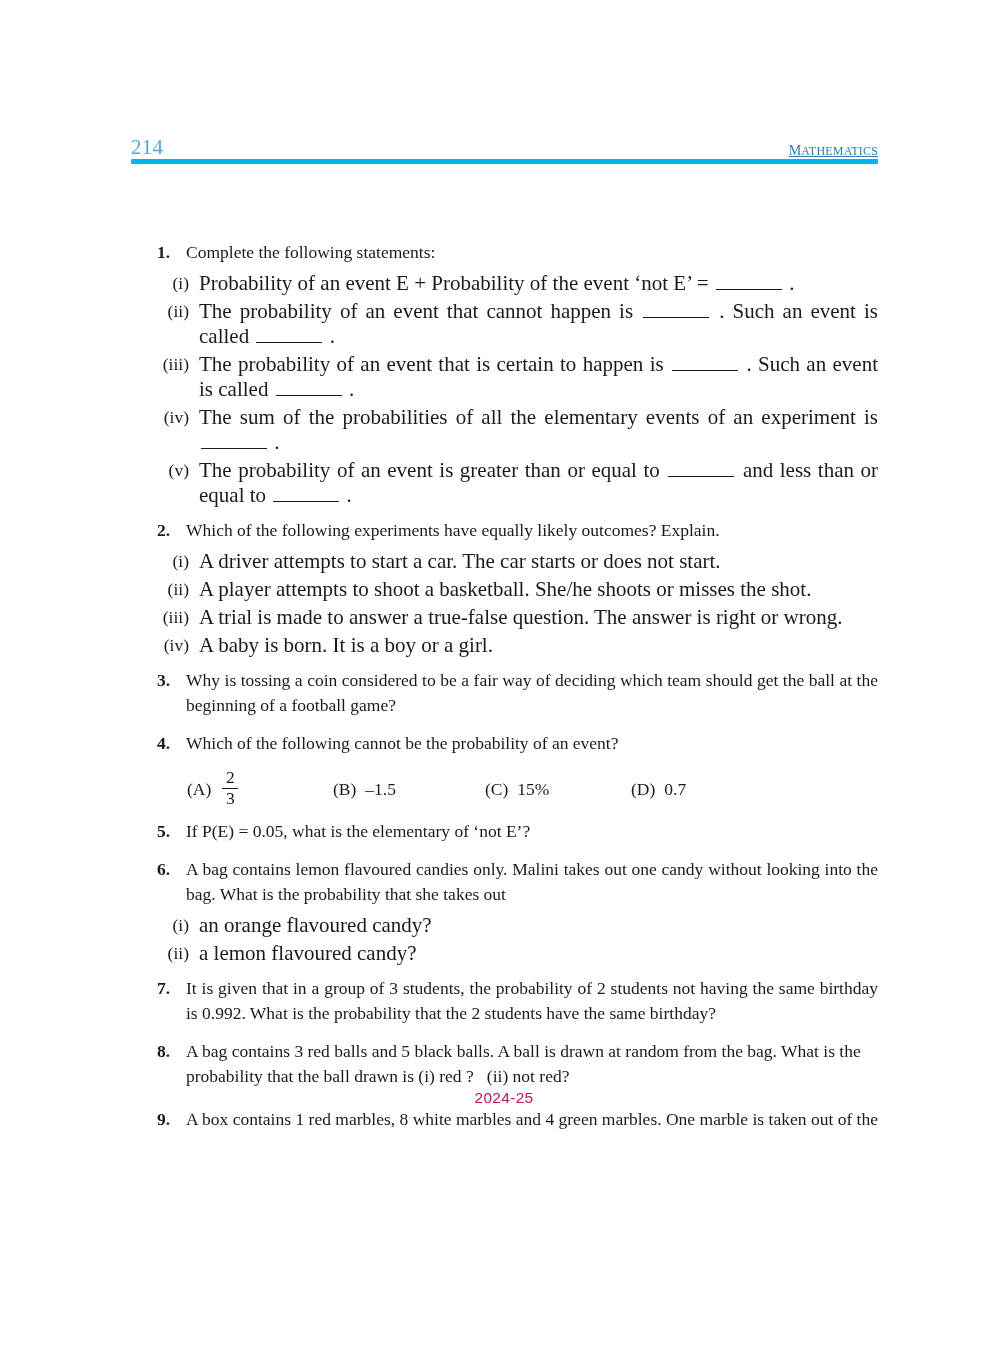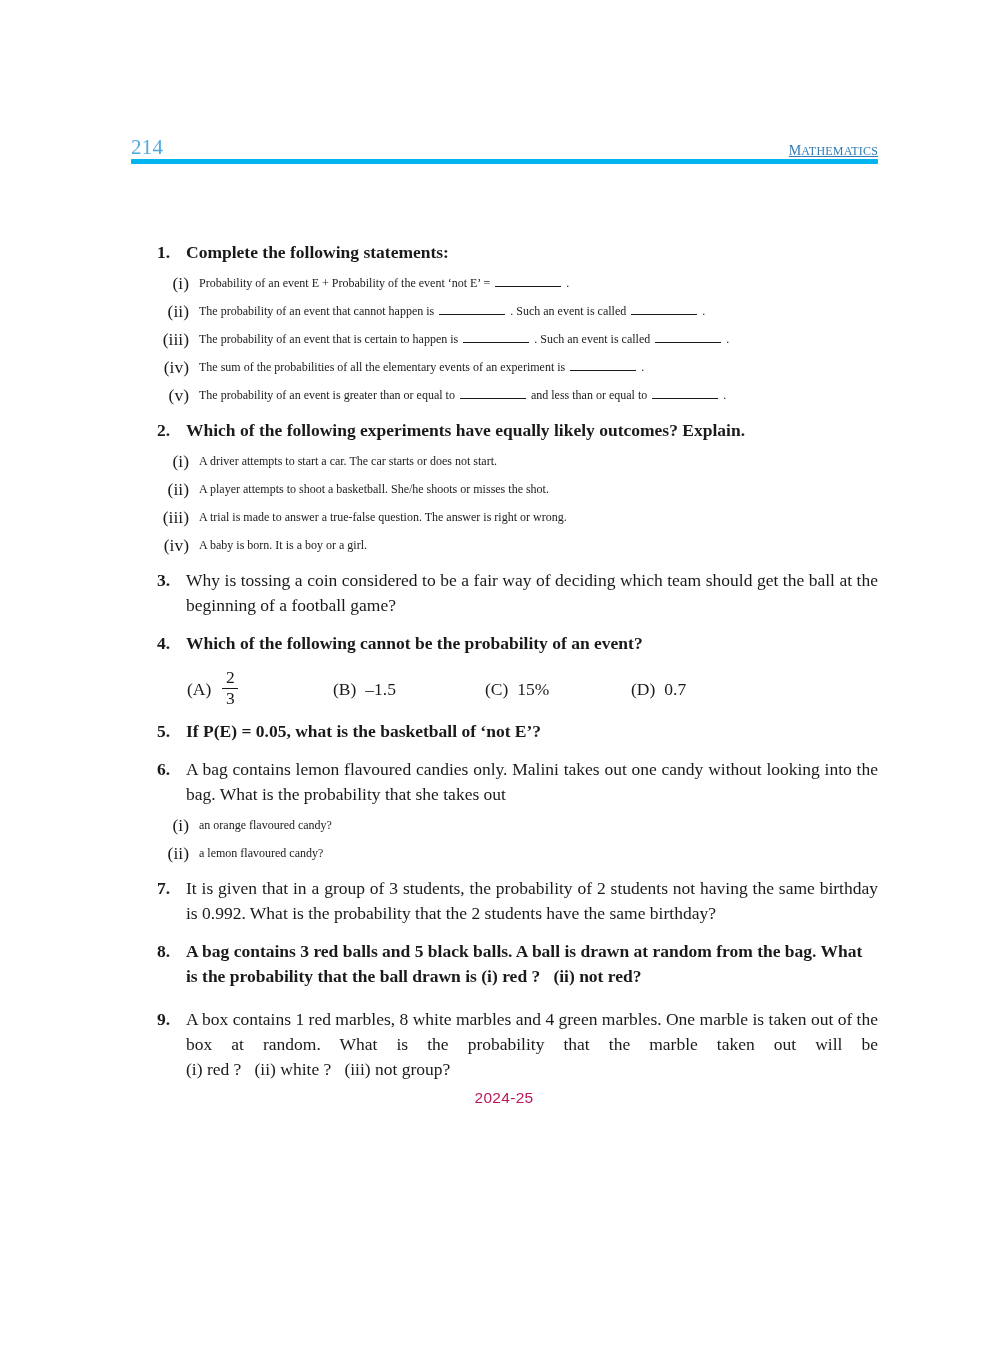--- a/index.html
+++ b/index.html
@@ -101,21 +101,21 @@
     padding-left: 2px;
     box-sizing: border-box;
   }
   .q-text {
     flex: 1 1 auto;
     font-size: 17.5px;
     line-height: 25px;
     text-align: justify;
     text-justify: inter-word;
   }
-  .q-text.nojustify { text-align: left; font-weight: bold; }
+  .q-text.nojustify { text-align: left; }
 
   
   .sub-list {
     margin: 2px 0 2px 0;
     padding: 0;
   }
   .sub {
     display: flex;
     align-items: flex-start;
     margin-bottom: 3px;
@@ -123,21 +123,21 @@
   .sub-marker {
     flex: 0 0 44px;
     font-size: 17.5px;
     line-height: 25px;
     text-align: right;
     padding-right: 10px;
     box-sizing: border-box;
   }
   .sub-body {
     flex: 1 1 auto;
-    font-size: 12px;
+    font-size: 21px;
     line-height: 25px;
     text-align: justify;
     text-justify: inter-word;
   }
   .sub-body.nojustify { text-align: left; }
 
   
   .blank {
     display: inline-block;
     width: 66px;
@@ -304,21 +304,21 @@
         <span>15%</span>
       </div>
       <div class="opt opt-d">
         <span class="opt-label">(D)</span>
         <span>0.7</span>
       </div>
     </div>
 
     <div class="q">
       <div class="q-num">5.</div>
-      <div class="q-text nojustify">If P(E) = 0.05, what is the basketball of ‘not E’?</div>
+      <div class="q-text nojustify">If P(E) = 0.05, what is the elementary of ‘not E’?</div>
     </div>
 
     <div class="gap-sm"></div>
 
     <div class="q">
       <div class="q-num">6.</div>
       <div class="q-text">A bag contains lemon flavoured candies only. Malini takes out one candy without looking into the bag. What is the probability that she takes out</div>
     </div>
     <div class="sub-list">
       <div class="sub">

